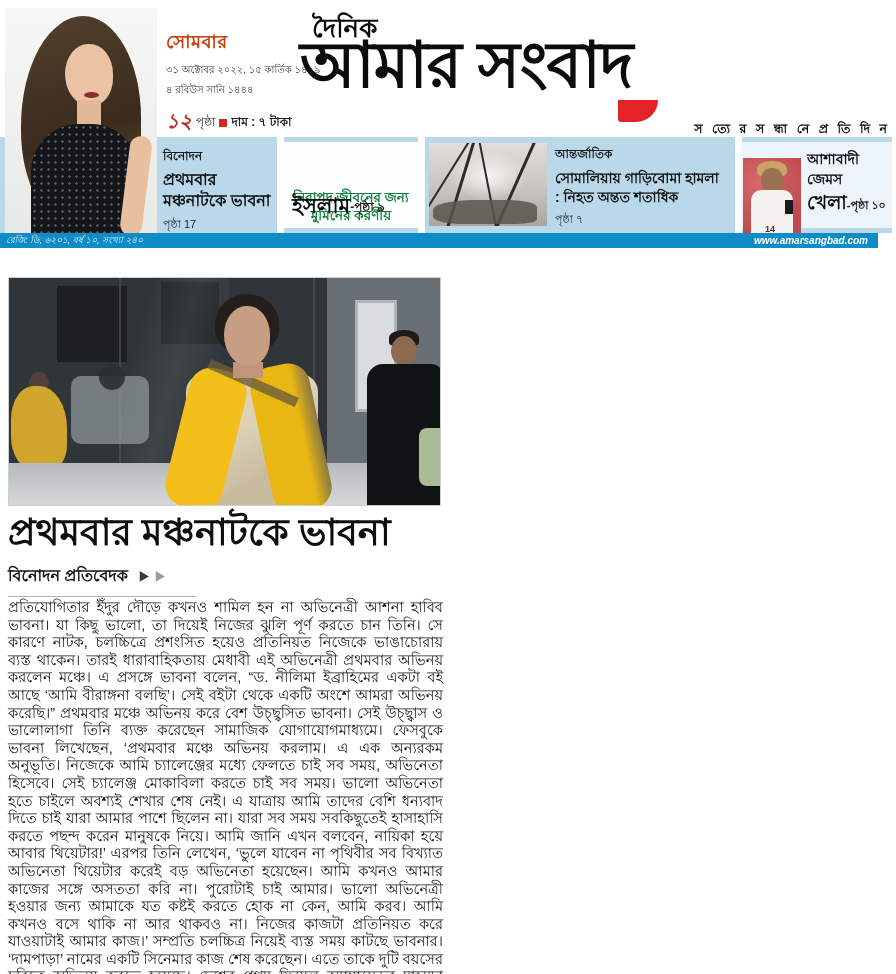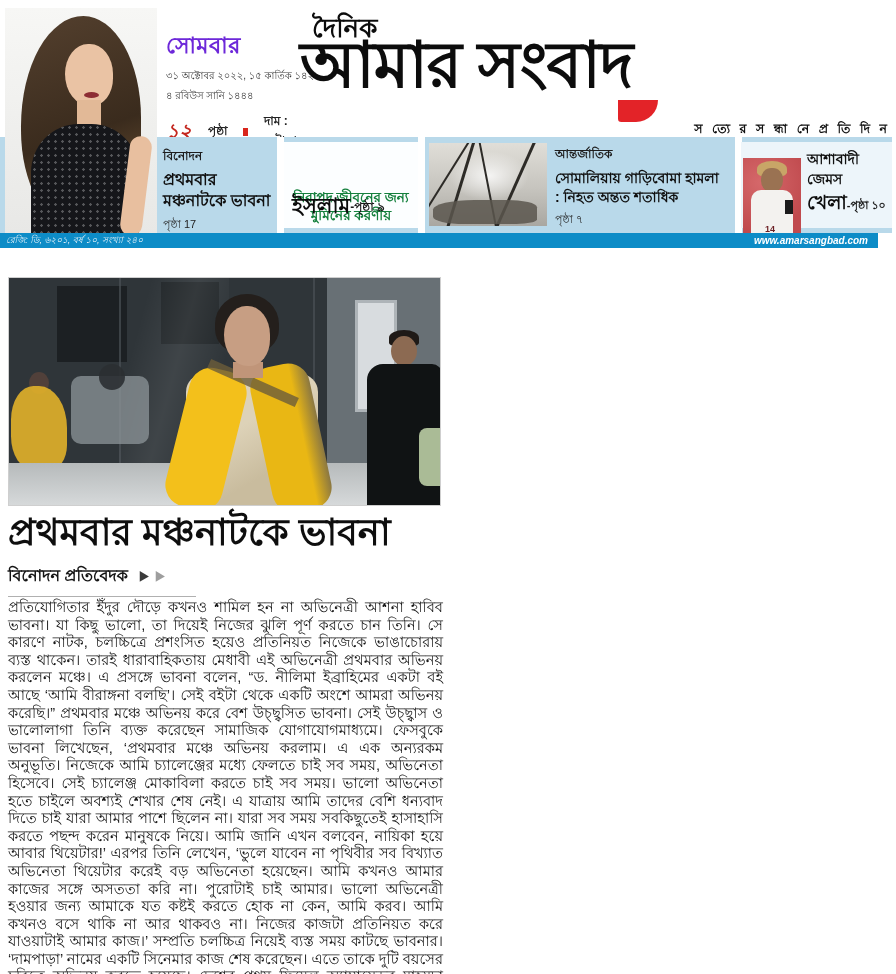--- a/index.html
+++ b/index.html
@@ -21,25 +21,25 @@
              background:#8d2d34; border-radius:50%; }
   .m-neck  { position:absolute; left:72px; top:92px; width:24px; height:28px; background:#e2b997; }
   .m-dress { position:absolute; left:26px; top:116px; width:108px; height:110px;
              background:#15161a; border-radius:44% 44% 0 0;
              background-image:radial-gradient(rgba(255,255,255,.28) 1px, transparent 1.5px);
              background-size:7px 7px; }
   .m-arm   { position:absolute; left:120px; top:128px; width:22px; height:100px;
              background:#e8bf9f; border-radius:12px; transform:rotate(7deg); }
 
   .date-block { position:absolute; left:166px; top:28px; width:132px; }
-  .day-name { font-size:22px; font-weight:bold; color:#6d28d9; letter-spacing:0.5px; }
+  .day-name { font-size:18px; font-weight:bold; color:#c2410c; letter-spacing:0.5px; }
   .date-line { font-size:10px; color:#3a3a3a; margin-top:3px; white-space:nowrap; }
-  .pages-row { margin-top:7px; display:flex; align-items:center; gap:16px; }
+  .pages-row { margin-top:7px; display:flex; align-items:center; gap:4px; }
   .pages-num { font-size:20px; font-weight:bold; color:#c4271f; font-style:italic; }
-  .pages-word { font-size:12px; font-weight:bold; color:#222; }
+  .pages-word { font-size:12px; font-weight:normal; color:#222; }
   .red-sq { display:inline-block; width:8px; height:8px; background:#d9251c; }
   .price { font-size:12px; font-weight:bold; color:#222; }
   .edition { margin-top:12px; font-size:15px; font-weight:bold; color:#111; }
 
   .logo-block { position:absolute; left:300px; top:8px; width:592px; height:128px; }
   .logo-top { position:absolute; left:12px; top:0; font-size:26px; font-weight:800; color:#0c0c0c; }
   .logo-main { position:absolute; left:0; top:22px; width:592px; font-size:64px; line-height:1.1;
                font-weight:700; color:#0c0c0c; letter-spacing:-1px; white-space:nowrap; z-index:1; }
   .logo-red-accent { position:absolute; left:318px; top:92px; width:40px; height:22px;
                      background:#e32328; border-radius:0 0 40px 6px; z-index:0; }

